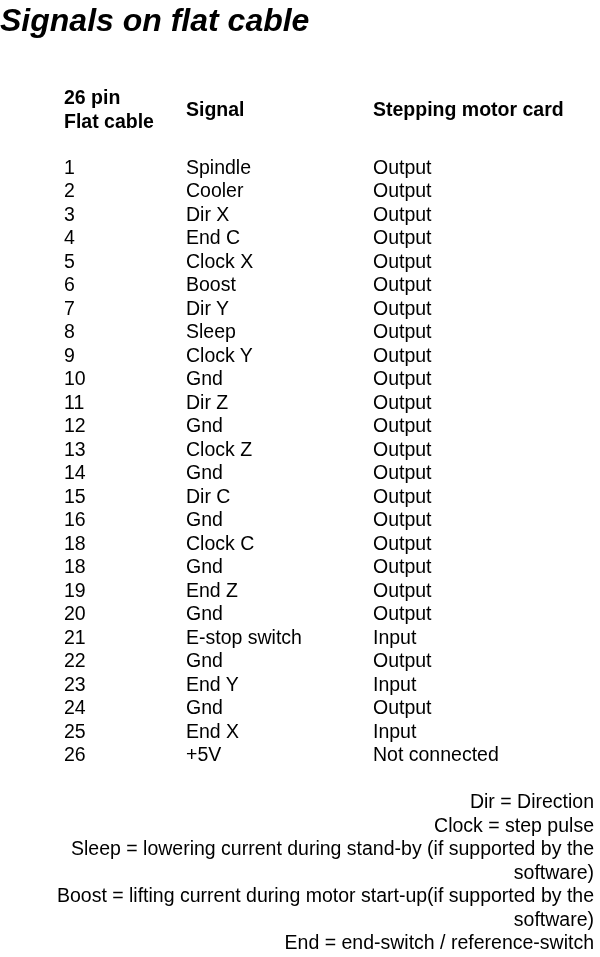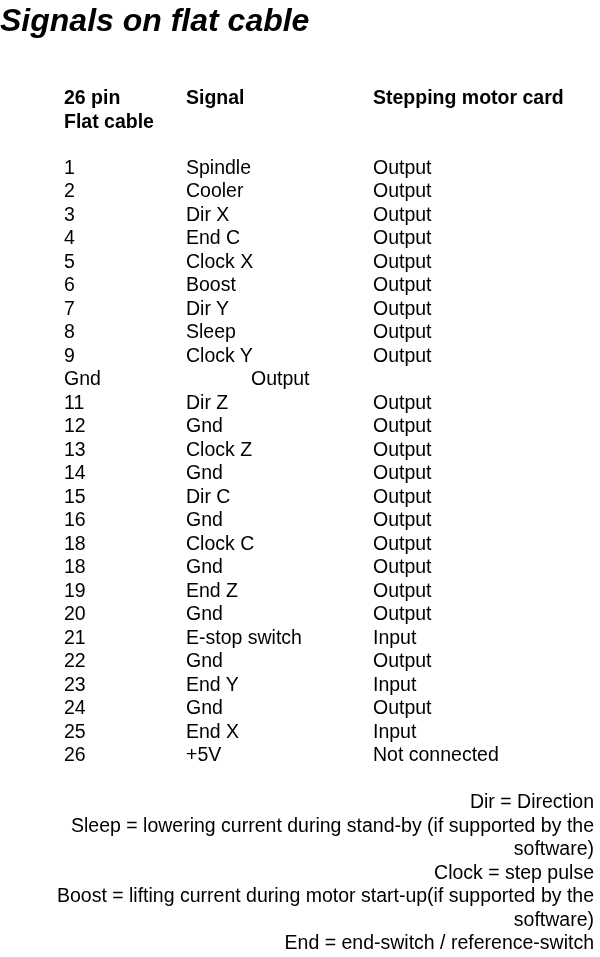--- a/index.html
+++ b/index.html
@@ -30,21 +30,21 @@
     font-weight: bold;
     text-align: left;
     font-style: italic;
   }
   .table {
     margin: 51px 0 0 64px;
   }
   .header-row,
   .row {
     display: flex;
-    align-items: flex-start;
+    align-items: center;
   }
   .header-row {
     font-weight: bold;
   }
   .cell { flex-shrink: 0; }
   .col-pin    { width: 122px; }
   .col-signal { width: 187px; }
   .col-dir    { flex: 1; flex-shrink: 1; }
   .tbody {
     margin-top: 22.5px;
@@ -120,20 +120,21 @@
           <div class="cell col-pin">8</div>
           <div class="cell col-signal">Sleep</div>
           <div class="cell col-dir">Output</div>
         </div>
         <div class="row">
           <div class="cell col-pin">9</div>
           <div class="cell col-signal">Clock Y</div>
           <div class="cell col-dir">Output</div>
         </div>
         <div class="row">
+          <div class="cell col-pin">10</div>
           <div class="cell col-signal">Gnd</div>
           <div class="cell col-dir">Output</div>
         </div>
         <div class="row">
           <div class="cell col-pin">11</div>
           <div class="cell col-signal">Dir Z</div>
           <div class="cell col-dir">Output</div>
         </div>
         <div class="row">
           <div class="cell col-pin">12</div>
@@ -209,19 +210,19 @@
           <div class="cell col-pin">26</div>
           <div class="cell col-signal">+5V</div>
           <div class="cell col-dir">Not connected</div>
         </div>
       </div>
 
   </div>
 
   <div class="notes">
       <div class="note-line">Dir = Direction</div>
+      <div class="note-line">Clock = step pulse</div>
       <div class="note-line">Sleep = lowering current during stand-by (if supported by the software)</div>
-      <div class="note-line">Clock = step pulse</div>
       <div class="note-line">Boost = lifting current during motor start-up(if supported by the software)</div>
       <div class="note-line">End = end-switch / reference-switch</div>
     </div>
 
 </div>
 
 </body></html>

